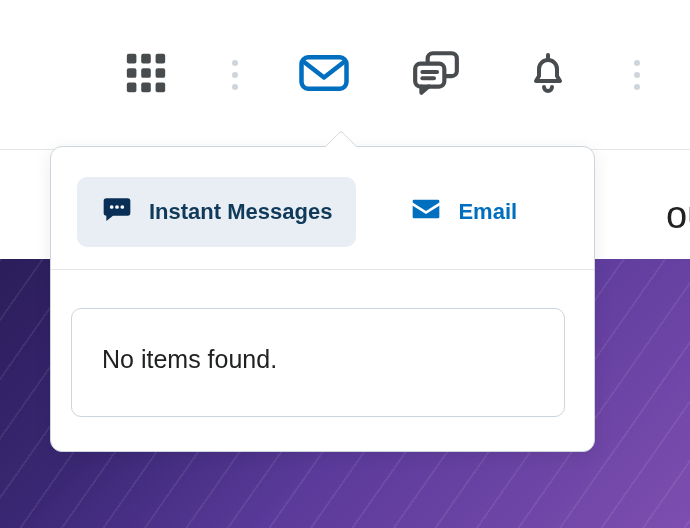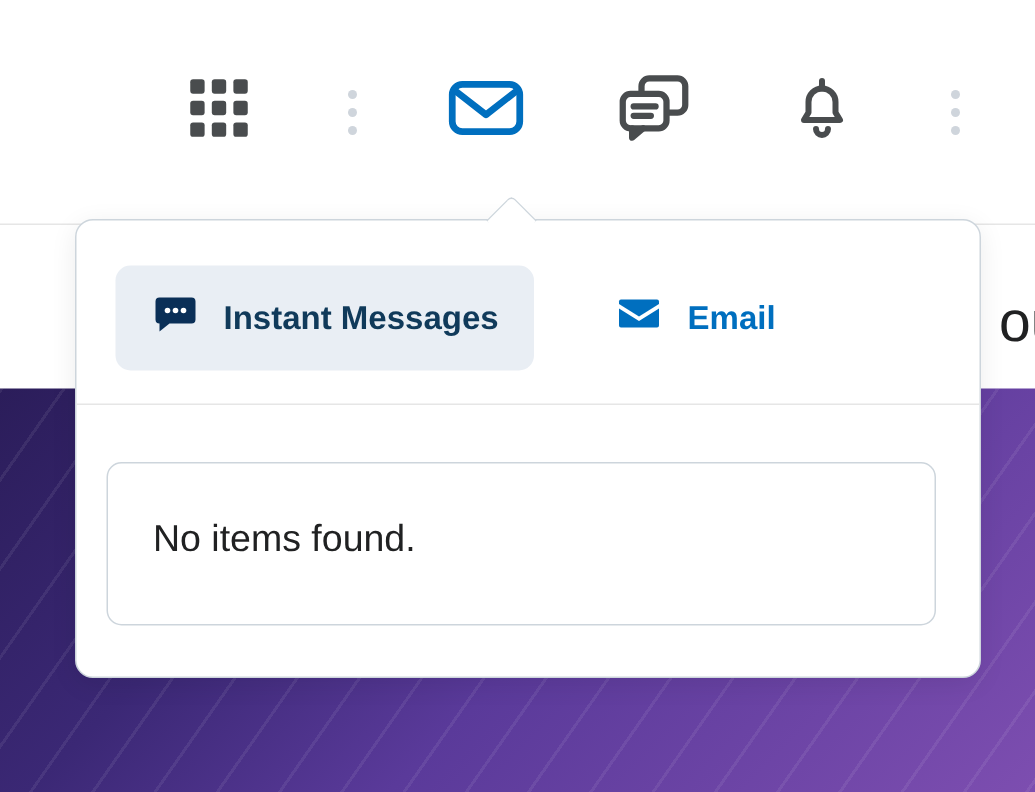--- a/index.html
+++ b/index.html
@@ -72,21 +72,21 @@
       font-weight: 400;
       white-space: nowrap;
       pointer-events: none;
     }
     .obscured-right { right: -50px; }
 
     .popover {
       position: absolute;
       top: 146px;
       left: 50px;
-      width: 604px;
+      width: 545px;
       background: #fff;
       border: 1px solid #cdd5dc;
       border-radius: 12px;
       box-shadow: 0 4px 18px rgba(0,0,0,0.08);
       z-index: 50;
     }
     .popover-arrow {
       position: absolute;
       top: -12px;
       left: 278px;

